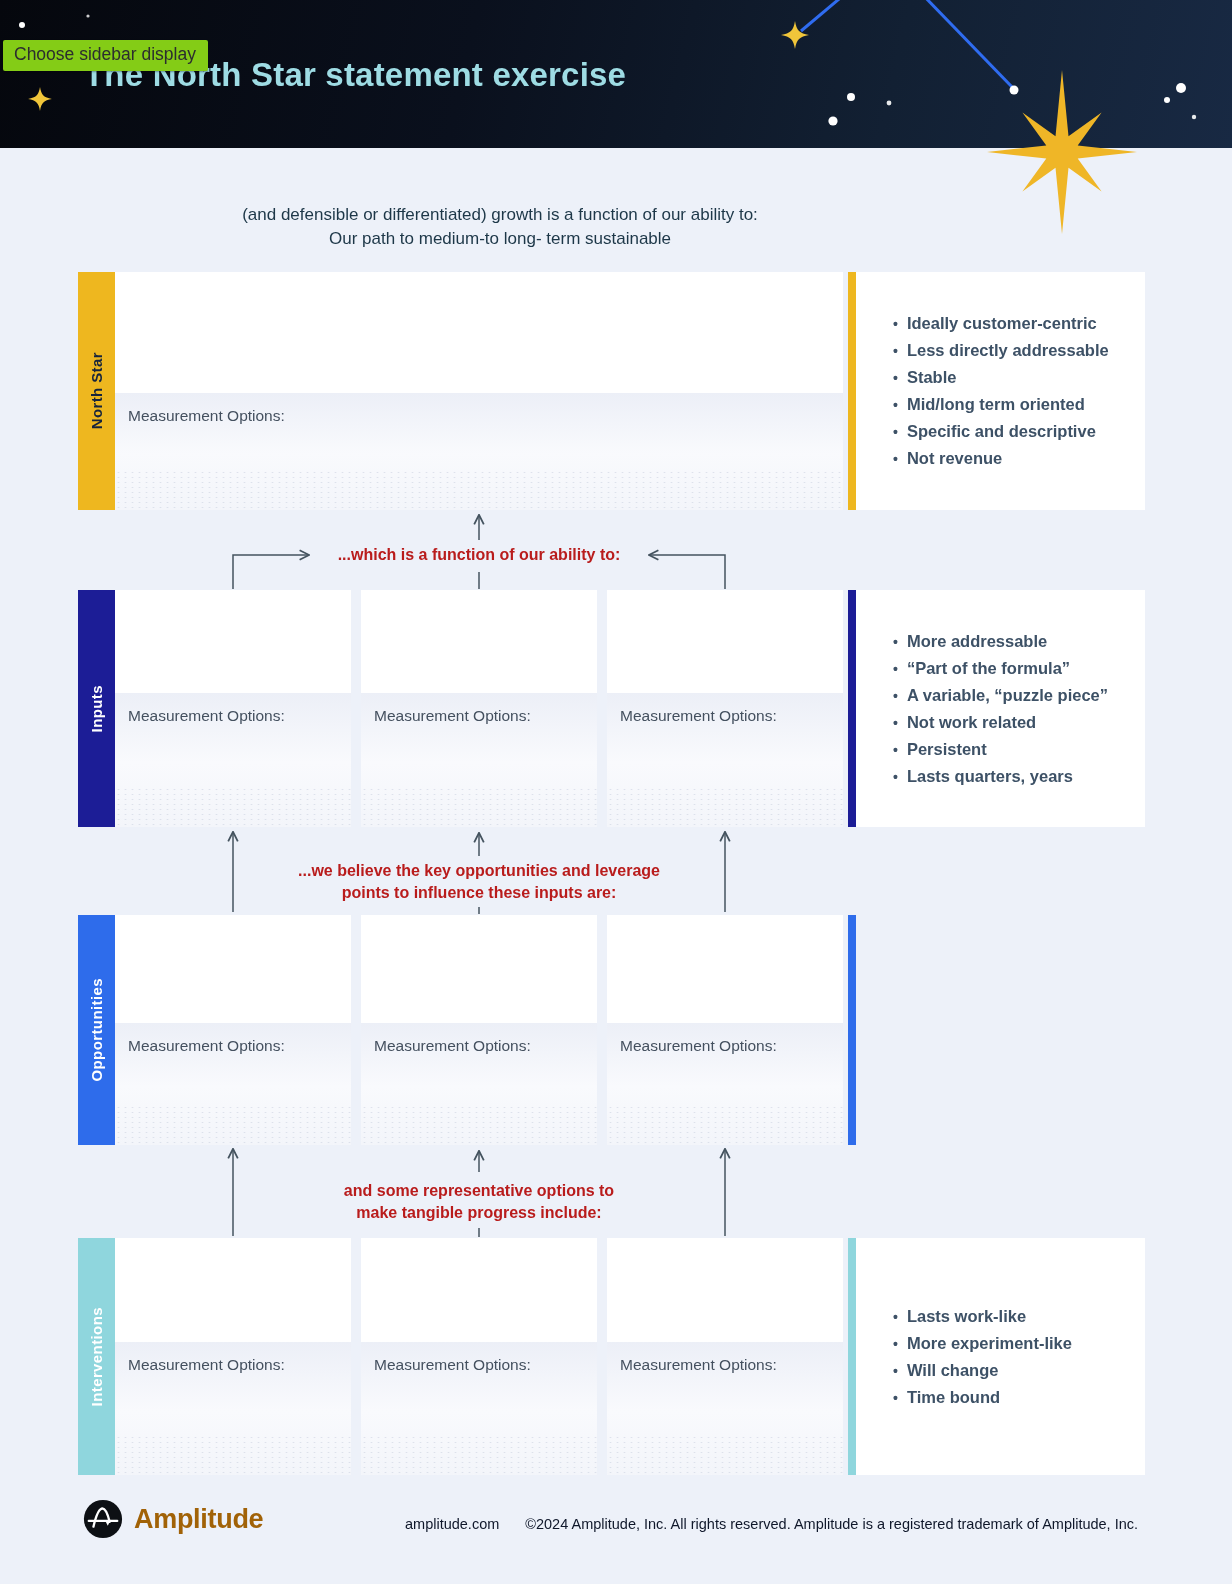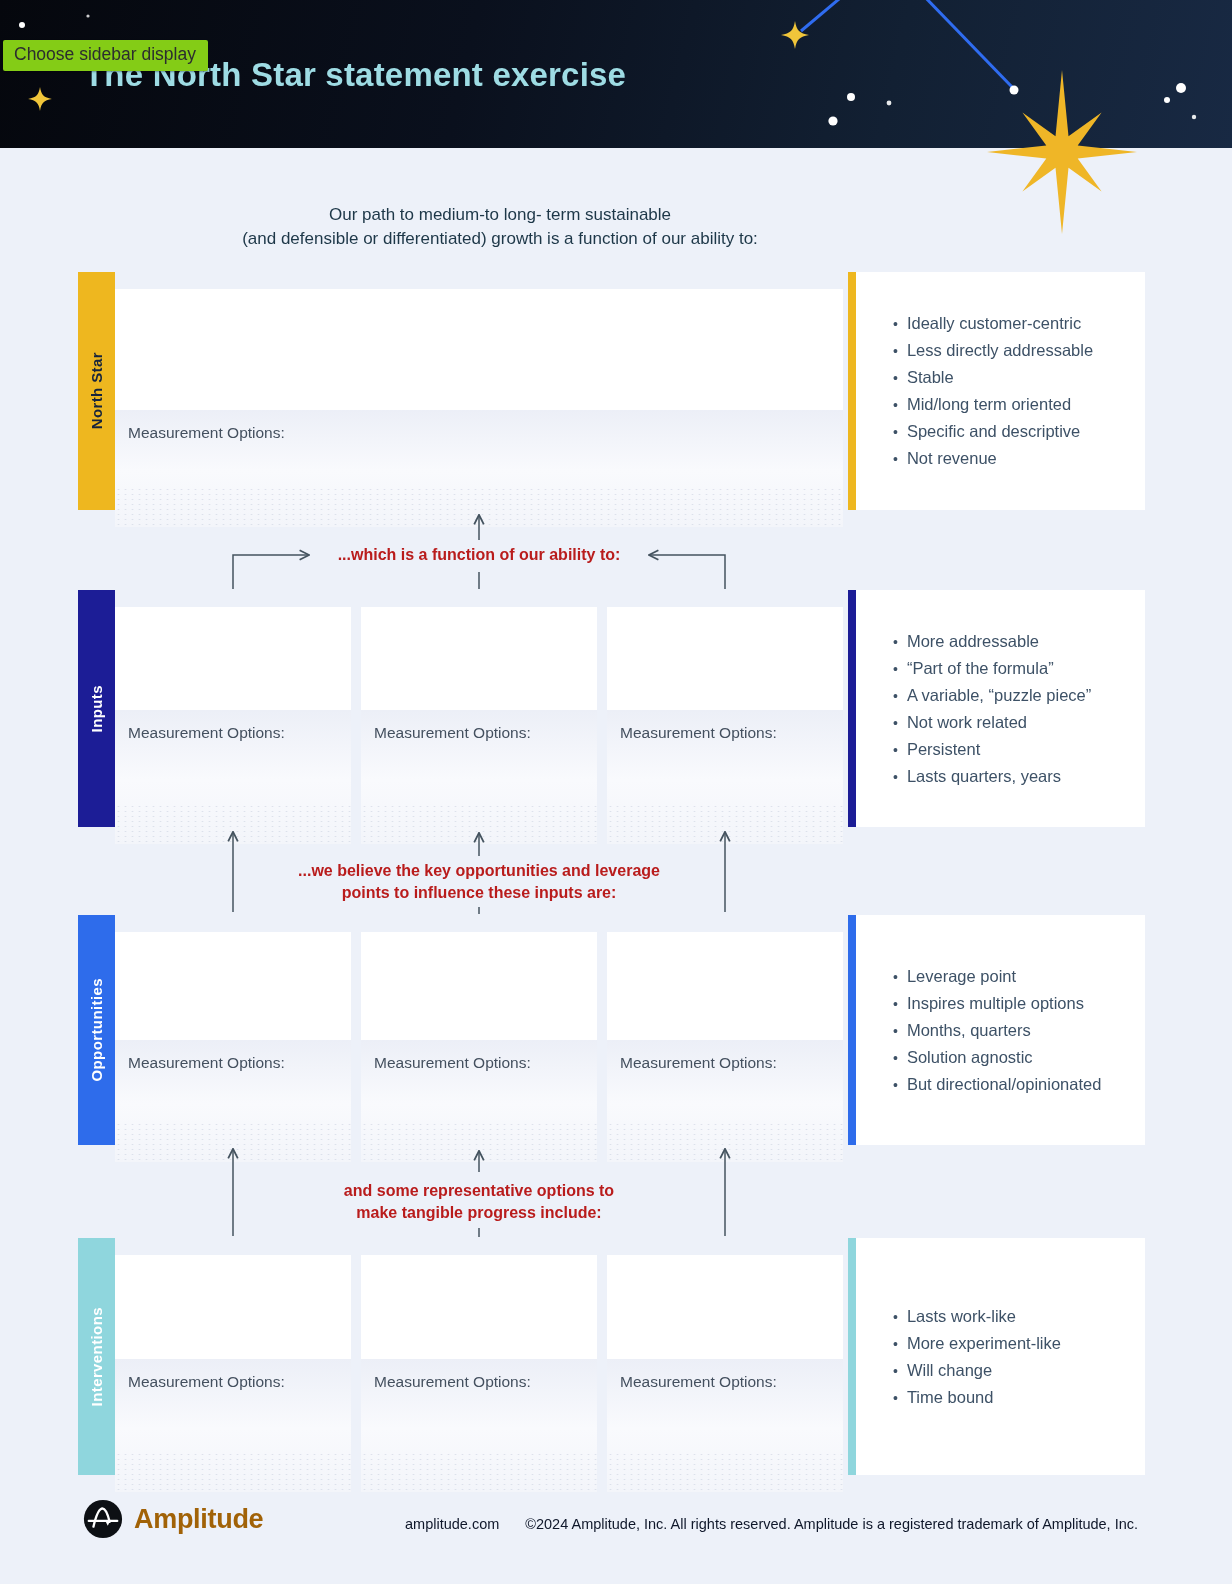--- a/index.html
+++ b/index.html
@@ -19,31 +19,31 @@
   
   .intro { position:absolute; left:115px; top:203px; width:770px; text-align:center;
     color:#1d3748; font-size:17px; line-height:24px; font-weight:500; }
 
   
   .row { position:absolute; left:0; width:1232px; }
   .sidebar { position:absolute; left:78px; top:0; width:37px; height:100%;
     display:flex; align-items:center; justify-content:center; }
   .sidebar span { writing-mode:vertical-rl; transform:rotate(180deg); font-size:15px;
     font-weight:700; letter-spacing:.4px; }
-  .boxes { position:absolute; left:115px; top:17px; width:728px; height:100%; display:flex; gap:10px;justify-content:flex-end; }
+  .boxes { position:absolute; left:115px; top:0; width:728px; height:100%; display:flex; gap:10px;justify-content:flex-end; }
   .box { flex:1; background:#ffffff; position:relative; }
   .measure { position:absolute; left:0; right:0; bottom:0;
     background:linear-gradient(180deg,#eceff7 0%,#f9fafd 52%,#f3f5fa 100%); }
   .measure::after { content:""; position:absolute; left:0; right:0; bottom:0; height:40px;
     background-image:radial-gradient(#c9d0de 0.8px, transparent 1.1px);
     background-size:7px 5px; opacity:.55; }
   .mlabel { position:absolute; left:13px; top:14px; font-size:15.5px; color:#44505f; }
   .accent { position:absolute; left:848px; top:0; width:8px; height:100%; }
   .panel { position:absolute; left:856px; top:0; width:289px; height:100%; background:#ffffff;
-    display:flex; align-items:center; }
+    display:flex; align-items:center;font-weight:bold; }
   .panel ul { list-style:none; padding-left:37px; }
   .panel li { font-size:16.5px; line-height:26px; color:#3d5166; }
   .panel li::before { content:"•"; margin-right:9px; font-size:14px; }
 
   .row-ns .sidebar { background:#eeb71f; } .row-ns .sidebar span { color:#16243c; }
   .row-in .sidebar { background:#1c1d96; } .row-in .sidebar span { color:#ffffff; }
   .row-op .sidebar { background:#2e6ceb; } .row-op .sidebar span { color:#ffffff; }
   .row-it .sidebar { background:#8fd6dd; } .row-it .sidebar span { color:#ffffff; }
   .accent-ns { background:#eeb71f; } .accent-in { background:#1c1d96; }
   .accent-op { background:#2e6ceb; } .accent-it { background:#8fd6dd; }
@@ -63,22 +63,22 @@
 
 <div class="page">
 
   <div class="header">
     <h1>The North Star statement exercise</h1>
   </div>
 
   <div class="tooltip">Choose sidebar display</div>
 
   <div class="intro">
+    <div>(and defensible or differentiated) growth is a function of our ability to:</div>
     <div>Our path to medium-to long- term sustainable</div>
-    <div>(and defensible or differentiated) growth is a function of our ability to:</div>
   </div>
 
   <section class="row row-ns" style="top:272px;height:238px;">
     <div class="sidebar">
       <span>North Star</span>
     </div>
     <div class="boxes">
       <div class="box">
         <div class="measure" style="height:117px;">
           <span class="mlabel">Measurement Options:</span>
@@ -156,29 +156,20 @@
           <span class="mlabel">Measurement Options:</span>
         </div>
       </div>
       <div class="box">
         <div class="measure" style="height:122px;">
           <span class="mlabel">Measurement Options:</span>
         </div>
       </div>
     </div>
     <div class="accent accent-op"></div>
-    <aside class="panel">
-      <ul>
-        <li>Leverage point</li>
-        <li>Inspires multiple options</li>
-        <li>Months, quarters</li>
-        <li>Solution agnostic</li>
-        <li>But directional/opinionated</li>
-      </ul>
-    </aside>
   </section>
 
   <div class="conn" style="top:1180px;">
     <div>and some representative options to</div>
     <div>make tangible progress include:</div>
   </div>
 
   <section class="row row-it" style="top:1238px;height:237px;">
     <div class="sidebar">
       <span>Interventions</span>

